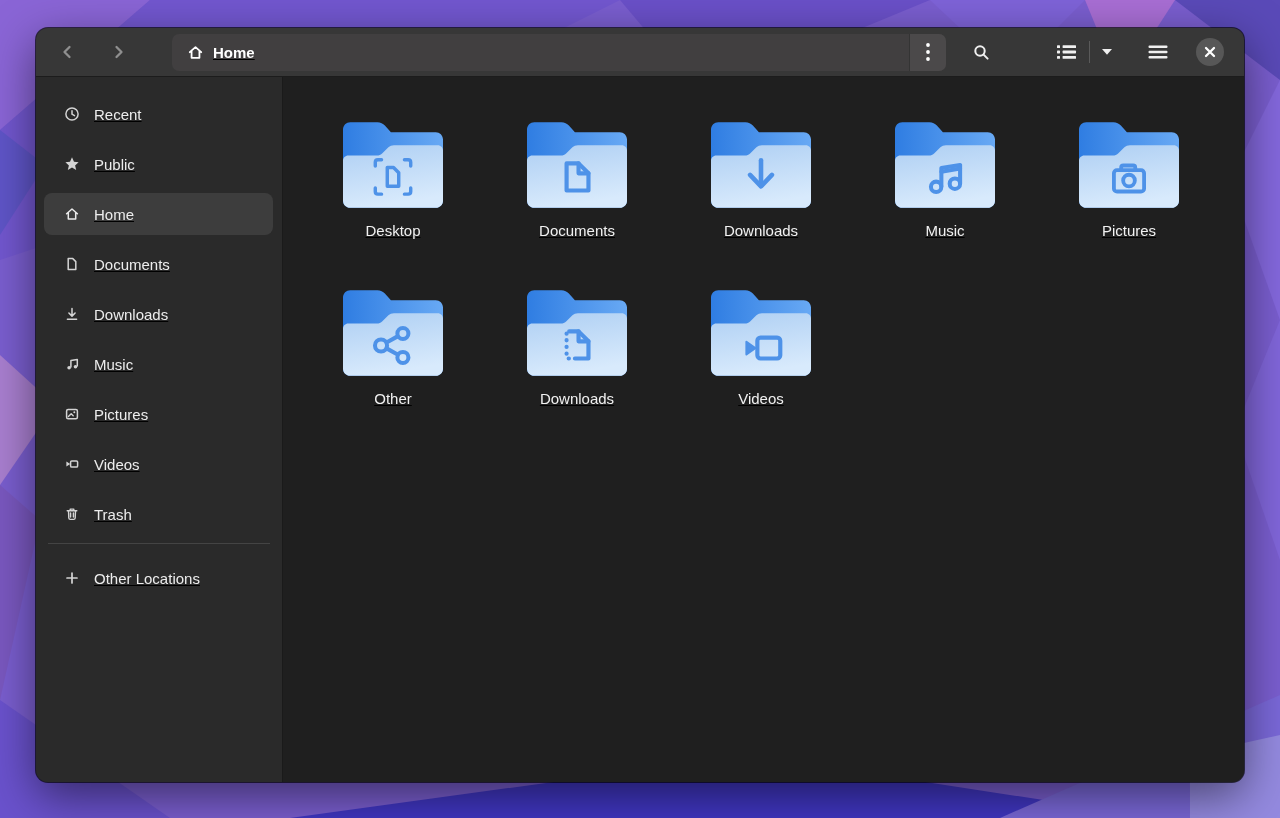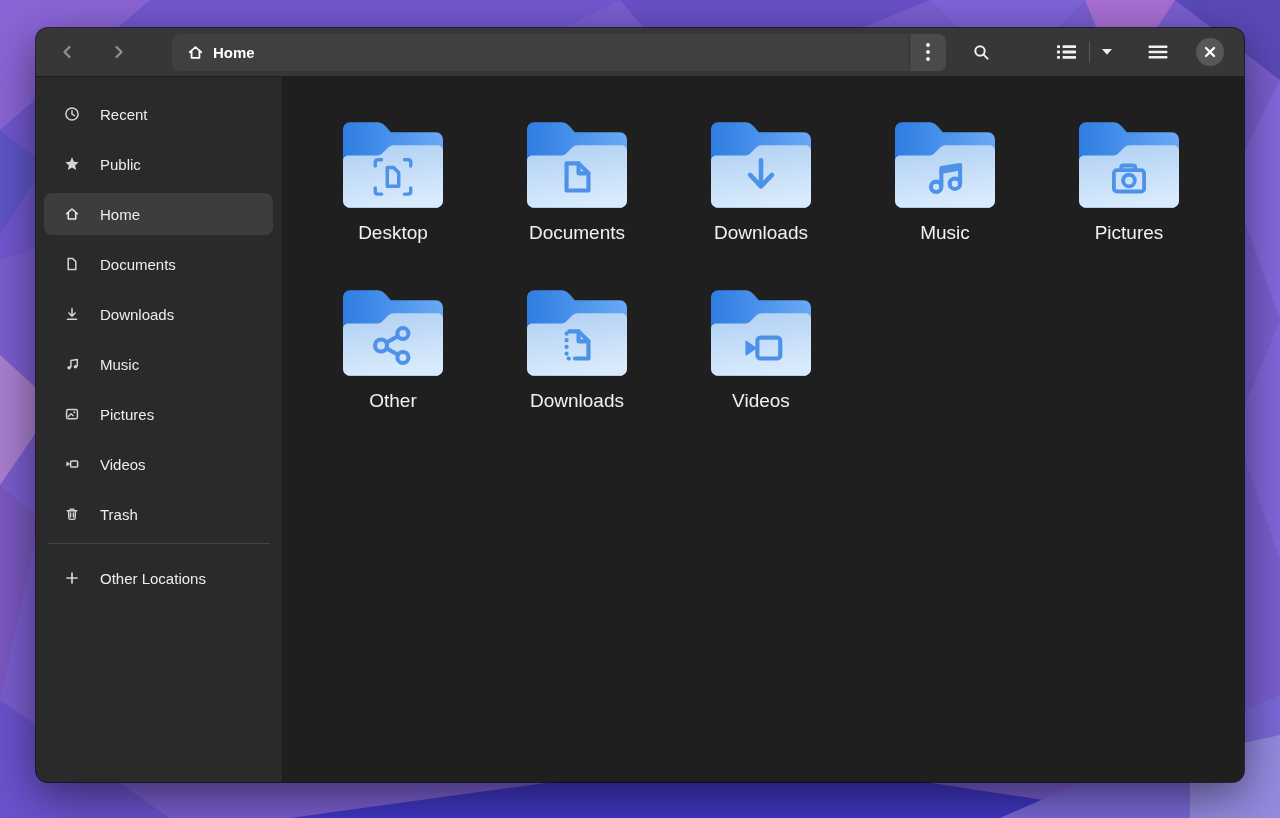--- a/index.html
+++ b/index.html
@@ -3,21 +3,21 @@
 <meta charset="utf-8">
 <style>
   * { margin:0; padding:0; box-sizing:border-box; }
   html,body { width:1280px; height:818px; overflow:hidden; background:#7a5ecf;
               font-family:"Liberation Sans", sans-serif; }
   .bg { position:absolute; inset:0; z-index:0; }
 
   .window{ position:absolute; left:36px; top:28px; width:1208px; height:754px;
            background:#1f1f1f; border-radius:12px; overflow:hidden; z-index:2;
            box-shadow:0 0 0 1px rgba(0,0,0,.65), 0 14px 46px rgba(0,0,0,.5);
-           display:flex; flex-direction:column; }
+           display:flex; flex-direction:column;text-decoration:underline; }
 
   
   .headerbar{ height:49px; flex:0 0 49px; background:#373737;
               border-bottom:1px solid #1c1c1c; display:flex; align-items:center; }
   .nav-btn{ width:40px; height:36px; border-radius:6px; display:flex;
             align-items:center; justify-content:center; }
   .nav-btn.back{ margin-left:12px; } .nav-btn.fwd{ margin-left:10px; }
   .pathbar{ margin-left:34px; width:774px; height:37px; background:#413f40;
             border-radius:7px; display:flex; align-items:center; overflow:hidden; }
   .path-main{ flex:1; display:flex; align-items:center; padding-left:15px; gap:9px; height:100%; }
@@ -33,30 +33,30 @@
   .split-caret{ width:34px; height:36px; display:flex; align-items:center; justify-content:center; }
   .menu-btn{ margin-left:14px; width:40px; }
   .close-btn{ margin-left:18px; width:28px; height:28px; border-radius:50%;
               background:#575757; display:flex; align-items:center; justify-content:center; }
 
   
   .body-row{ flex:1; display:flex; min-height:0; }
   .sidebar{ width:247px; flex:0 0 247px; background:#2a2a2a;
             border-right:1px solid #1a1a1a; padding-top:16px; }
   .side-item{ height:42px; margin:0 9px 8px 8px; border-radius:8px;
-              display:flex; align-items:center; padding-left:20px; gap:20px;text-align:center; }
+              display:flex; align-items:center; padding-left:20px; gap:14px;text-align:center; }
   .side-item.selected{ background:#3d3d3d; }
   .side-item .lbl{ color:#ededed; font-size:15px; }
   .side-divider{ height:1px; background:#444444; margin:6px 12px 13px 12px; }
 
   .content{ flex:1; background:#1f1f1f; padding:45px 0 0 18px; }
   .grid{ display:grid; grid-template-columns:repeat(5,184px); grid-auto-rows:168px; }
   .cell{ display:flex; flex-direction:column; align-items:center; width:184px; }
   .cell svg.folder{ width:100px; height:88px; }
-  .cell .fname{ margin-top:12px; color:#f1f1f1; font-size:19px; }
+  .cell .fname{ margin-top:12px; color:#f1f1f1; font-size:15px; }
 
   .icon{ display:flex; }
   .defs-holder{ position:absolute; width:0; height:0; overflow:hidden; }
 </style>
 </head>
 <body>
 
 <svg class="bg" viewBox="0 0 1280 818" preserveAspectRatio="none">
   <rect width="1280" height="818" fill="#7a5ecf"></rect>
   <polygon points="0,0 150,0 0,130" fill="#8a65d6"></polygon>

